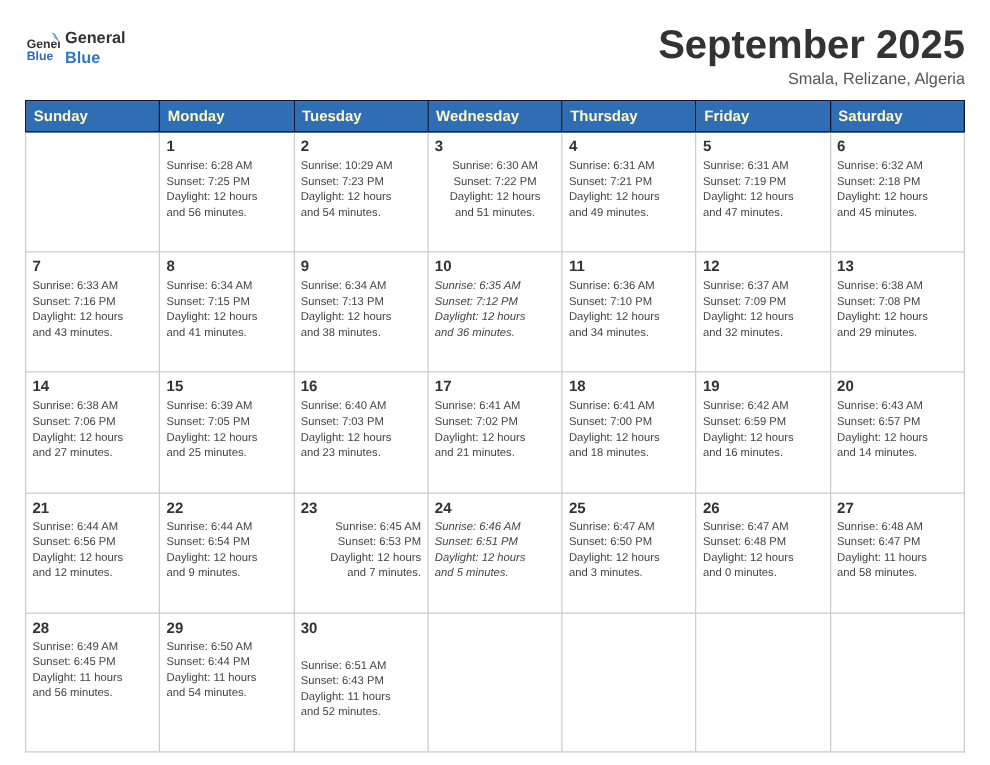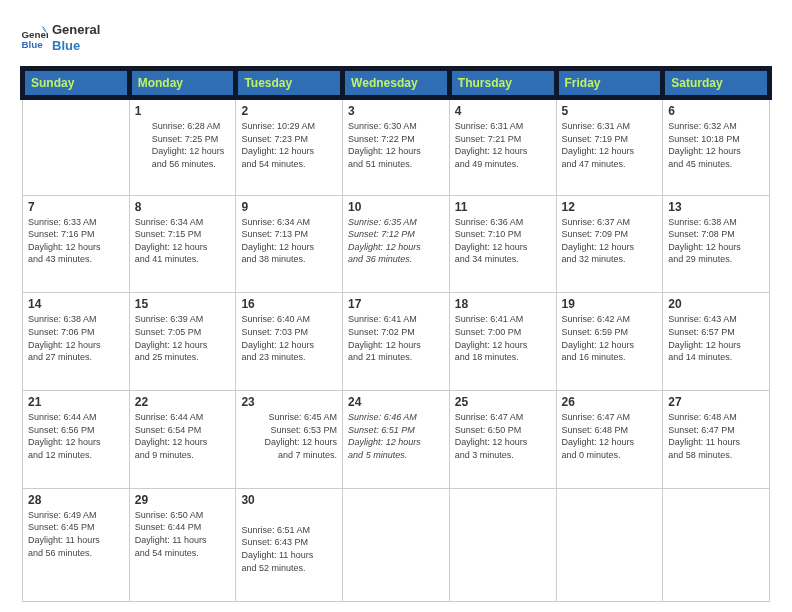--- a/index.html
+++ b/index.html
@@ -48,26 +48,26 @@
     }
     .calendar {
       flex: 1;
       border: 1px solid #ccc;
       border-collapse: collapse;
       width: 100%;
       table-layout: fixed;
     }
     .calendar th {
       background: #2f6db5;
-      color: #bef264;
+      color: #fef9c3;
       text-align: left;
       padding: 5px 6px;
       font-size: 12px;
       font-weight: bold;
-      border: 5px solid #0f172a;
+      border: 1px solid #0f172a;
     }
     .calendar td {
       vertical-align: top;
       border: 1px solid #ccc;
       padding: 4px 5px;
       font-size: 9.5px;
       color: #333;
       height: 78px;
     }
     .day-num {
@@ -99,54 +99,58 @@
       <div style="display:flex;flex-direction:column;line-height:1.15;">
         <svg width="80" height="38" viewBox="0 0 80 38">
           <text x="0" y="16" font-size="13" font-weight="bold" fill="#333" font-family="Arial">General</text>
           <text x="0" y="32" font-size="13" font-weight="bold" fill="#2f7abf" font-family="Arial">Blue</text>
           <polygon points="65,4 72,11 67,6" fill="#2f7abf"></polygon>
           <polygon points="68,8 75,15 70,10" fill="#2f7abf"></polygon>
           <polygon points="62,8 69,15 64,10" fill="#2f7abf"></polygon>
         </svg>
       </div>
     </div>
+    <div class="title-area">
+      <div class="month-title">September 2025</div>
+      <div class="subtitle">Smala, Relizane, Algeria</div>
+    </div>
   </div>
 
   <table class="calendar">
     <thead>
       <tr>
       <th>Sunday</th>
           <th>Monday</th>
           <th>Tuesday</th>
           <th>Wednesday</th>
           <th>Thursday</th>
           <th>Friday</th>
           <th>Saturday</th>
         </tr>
     </thead>
     <tbody id="calendar-body">
     <tr>
           <td class="empty"></td>
           <td>
             <span class="day-num">1</span>
-            <div class="day-info" style="white-space: pre-line; margin-left: 17px;">Sunrise: 6:28 AM
+            <div class="day-info" style="white-space: pre-line;">Sunrise: 6:28 AM
 Sunset: 7:25 PM
 Daylight: 12 hours
 and 56 minutes.</div>
           </td>
           <td>
             <span class="day-num">2</span>
             <div class="day-info" style="white-space: pre-line;">Sunrise: 10:29 AM
 Sunset: 7:23 PM
 Daylight: 12 hours
 and 54 minutes.</div>
           </td>
           <td>
             <span class="day-num">3</span>
-            <div class="day-info" style="white-space: pre-line;">Sunrise: 6:30 AM
+            <div class="day-info" style="white-space: pre-line; text-align: center;">Sunrise: 6:30 AM
 Sunset: 7:22 PM
 Daylight: 12 hours
 and 51 minutes.</div>
           </td>
           <td>
             <span class="day-num">4</span>
             <div class="day-info" style="white-space: pre-line;">Sunrise: 6:31 AM
 Sunset: 7:21 PM
 Daylight: 12 hours
 and 49 minutes.</div>
@@ -154,21 +158,21 @@
           <td>
             <span class="day-num">5</span>
             <div class="day-info" style="white-space: pre-line;">Sunrise: 6:31 AM
 Sunset: 7:19 PM
 Daylight: 12 hours
 and 47 minutes.</div>
           </td>
           <td>
             <span class="day-num">6</span>
             <div class="day-info" style="white-space: pre-line;">Sunrise: 6:32 AM
-Sunset: 10:18 PM
+Sunset: 2:18 PM
 Daylight: 12 hours
 and 45 minutes.</div>
           </td>
         </tr>
         <tr>
           <td>
             <span class="day-num">7</span>
             <div class="day-info" style="white-space: pre-line;">Sunrise: 6:33 AM
 Sunset: 7:16 PM
 Daylight: 12 hours

